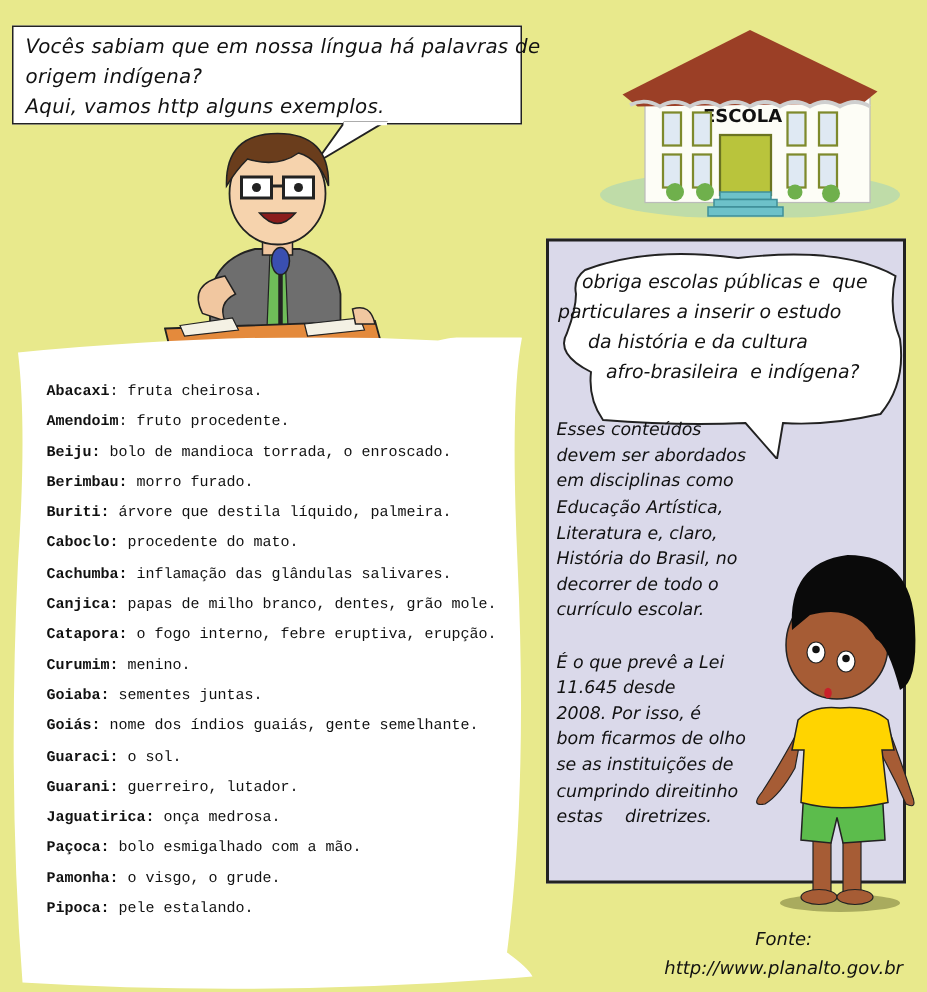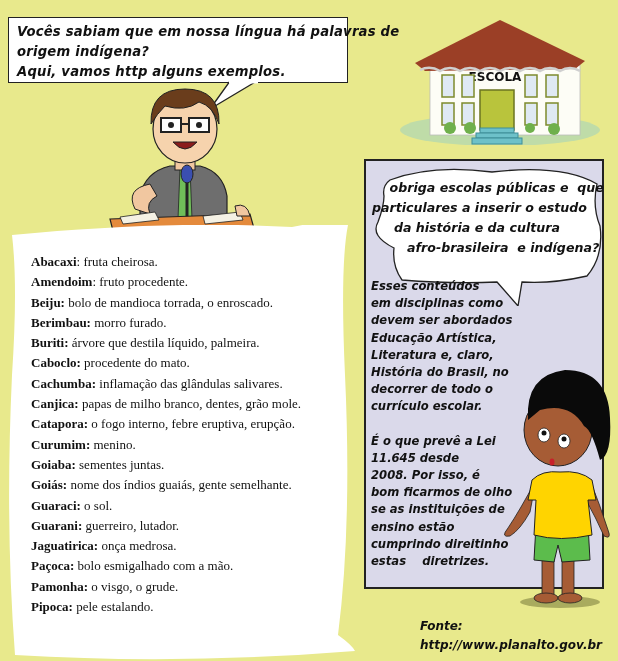--- a/index.html
+++ b/index.html
@@ -1,42 +1,42 @@
 <!DOCTYPE html>
 <html><head>
 <meta charset="utf-8">
 <style>
   html, body { margin:0; padding:0; }
   body {
     width:618px; height:661px; position:relative; overflow:hidden;
     background:#e8e98c;
     font-family:"DejaVu Sans", sans-serif;
   }
-  .comic { font-family:"DejaVu Sans", sans-serif; font-style:italic; color:#111;font-weight:bold; }
+  .comic { font-family:"DejaVu Sans", sans-serif; font-style:italic; color:#111; }
 
   
   .bubble-top {
     position:absolute; left:8px; top:17px; width:340px; height:66px;
     background:#fff; border:1.5px solid #222; box-sizing:border-box;
     padding:4px 8px; font-size:13.2px; line-height:20px; letter-spacing:0.2px;
   }
   .bubble-top .line { display:block; white-space:nowrap; }
   .bubble-tail { position:absolute; left:205px; top:81px; width:60px; height:30px; }
 
   
   .teacher { position:absolute; left:95px; top:84px; width:175px; height:160px; }
 
   
   .school { position:absolute; left:400px; top:15px; width:205px; height:130px; }
 
   
   .paper { position:absolute; left:0; top:225px; width:360px; height:436px; }
   .glossary {
     position:absolute; left:31px; top:252px; margin:0; padding:0; list-style:none;
-    font-family:Liberation Serif, serif; font-size:13px; color:#111;
+    font-family:Liberation Mono, monospace; font-size:10px; color:#111;
   }
   .glossary li { height:20.3px; line-height:20px; white-space:nowrap; }
   .glossary .term { font-weight:bold; }
 
   
   .panel {
     position:absolute; left:364px; top:159px; width:240px; height:430px;
     background:#dad9ea; border:2px solid #222; box-sizing:border-box;
   }
   .cloud { position:absolute; left:372px; top:166px; width:232px; height:140px; }
@@ -48,21 +48,21 @@
   .panel-text {
     position:absolute; left:371px; top:278px; width:140px;
     font-size:11.6px; line-height:17.2px;
   }
   .panel-text span { display:block; white-space:pre; }
   .panel-text .gap { height:17px; }
 
   .boy { position:absolute; left:500px; top:340px; width:118px; height:270px; }
 
   .source {
-    position:absolute; right:16px; top:617px; text-align:left;
+    position:absolute; right:16px; top:617px; text-align:center;
     font-size:12px; line-height:19px;
   }
   .source span { display:block; }
 </style>
 </head>
 <body>
 
 <div class="bubble-top comic">
   <span class="line">Vocês sabiam que em nossa língua há palavras de</span>
   <span class="line">origem indígena?</span>
@@ -167,34 +167,33 @@
 </svg>
 <div class="cloud-text comic">
   <span>    obriga escolas públicas e  que</span>
   <span>particulares a inserir o estudo</span>
   <span>     da história e da cultura</span>
   <span>        afro-brasileira  e indígena?</span>
 </div>
 
 <div class="panel-text comic">
   <span>Esses conteúdos</span>
+  <span>devem ser abordados</span>
   <span>em disciplinas como</span>
-  <span>devem ser abordados</span>
   <span>Educação Artística,</span>
   <span>Literatura e, claro,</span>
   <span>História do Brasil, no</span>
   <span>decorrer de todo o</span>
   <span>currículo escolar.</span>
   <span class="gap"></span>
   <span>É o que prevê a Lei</span>
   <span>11.645 desde</span>
   <span>2008. Por isso, é</span>
   <span>bom ficarmos de olho</span>
   <span>se as instituições de</span>
-  <span>ensino estão</span>
   <span>cumprindo direitinho</span>
   <span>estas    diretrizes.</span>
 </div>
 
 <svg class="boy" viewBox="0 0 118 270">
   <ellipse cx="60" cy="262" rx="40" ry="6" fill="#a9ab5e"></ellipse>
 
   <rect x="42" y="215" width="12" height="42" fill="#a65c35" stroke="#222" stroke-width="0.8"></rect>
   <rect x="62" y="215" width="12" height="42" fill="#a65c35" stroke="#222" stroke-width="0.8"></rect>
   <ellipse cx="46" cy="258" rx="12" ry="5" fill="#a65c35" stroke="#222" stroke-width="0.8"></ellipse>

